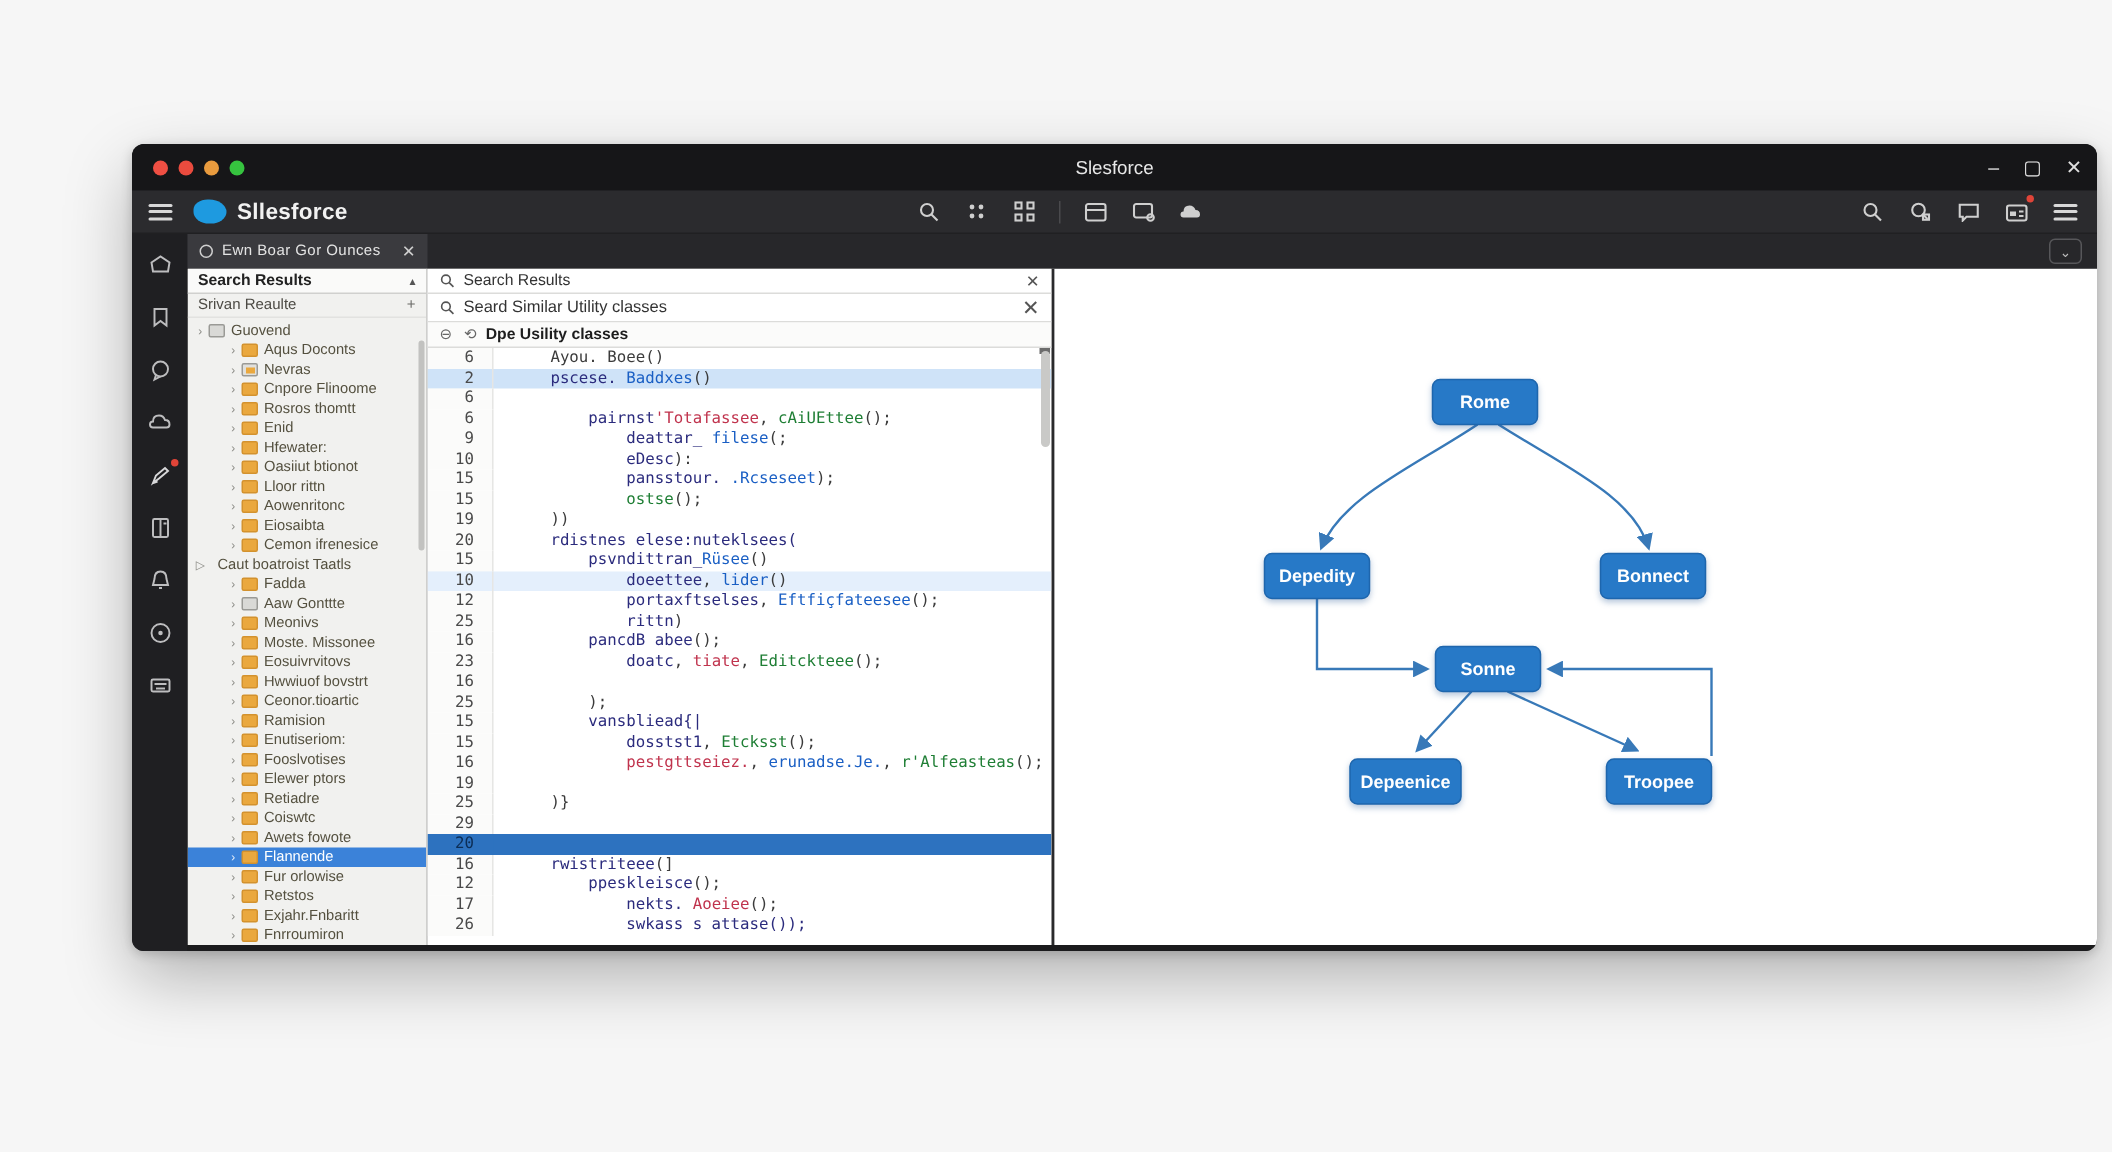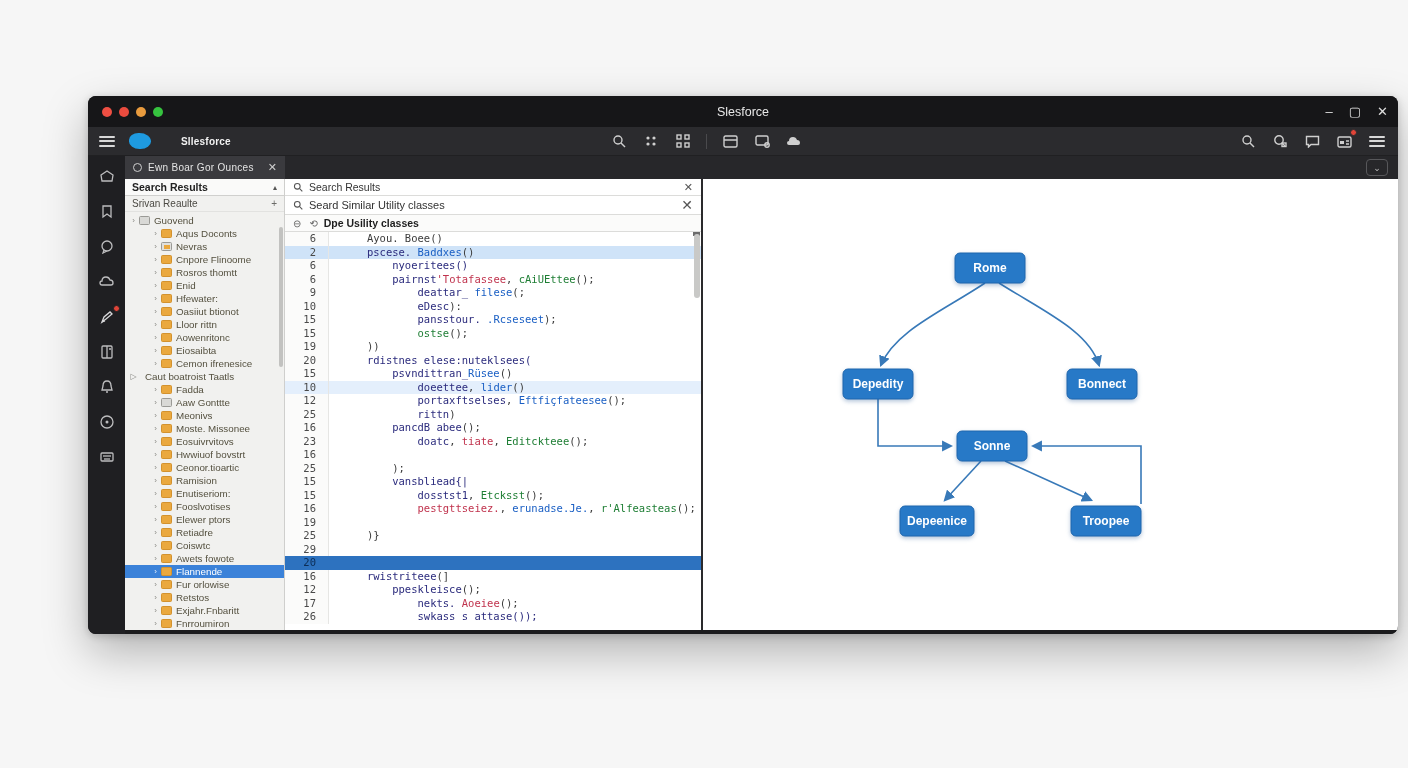--- a/index.html
+++ b/index.html
@@ -15,21 +15,21 @@
   .win-title { position:absolute; left:0; right:0; text-align:center; color:#e8e8e8; font-size:12.5px; }
   .win-ctrls { position:absolute; right:10px; top:0; height:31px; display:flex; align-items:center; gap:16px; color:#e0e0e0; font-size:13px; }
   .win-ctrls span { cursor:default; }
 
   
   .appbar { position:relative; height:29px; background:#2b2b2e; display:flex; align-items:center; border-bottom:1px solid #202022; }
   .hamburger { width:16px; height:11px; margin-left:11px; display:flex; flex-direction:column; justify-content:space-between; }
   .hamburger i { display:block; height:2px; background:#d8d8d8; border-radius:1px; }
   .brand { display:flex; align-items:center; gap:7px; margin-left:14px; }
   .brand-logo { width:22px; height:16px; background:#1e9ae0; border-radius:45% 55% 50% 50%; }
-  .brand-name { color:#f2f2f2; font-size:10px; font-weight:bold; letter-spacing:.2px;margin-left:23px; }
+  .brand-name { color:#f2f2f2; font-size:15px; font-weight:bold; letter-spacing:.2px; }
   .bar-icons { display:flex; align-items:center; gap:14px; color:#cfcfcf; }
   .bar-icons.center { position:absolute; left:522px; }
   .bar-icons.right { position:absolute; right:13px; }
   .vdiv { width:1px; height:15px; background:#4a4a4d; }
   .ibtn { position:relative; width:18px; height:18px; display:flex; align-items:center; justify-content:center; }
   .ibtn svg { stroke:#cfcfcf; fill:none; stroke-width:1.4; }
   .badge { position:absolute; top:-3px; right:-4px; width:7px; height:7px; background:#e04438; border-radius:50%; border:1px solid #2b2b2e; }
 
   
   .content { position:absolute; top:60px; left:0; right:0; bottom:0; display:flex; }
@@ -479,21 +479,21 @@
               <span>⊖</span>
               <span>⟲</span>
             </span>
             <span class="stext">Dpe Usility classes</span>
           </div>
           <div class="codebody" id="codebody">
             <div class="code-scroll-dot"></div>
             <div class="code-scroll"></div>
           <div class="cline"><span class="gut">6</span><span class="ctext">&nbsp;&nbsp;&nbsp;&nbsp;&nbsp;&nbsp;<span class="seg-d">Ayou. Boee()</span></span></div>
               <div class="cline hl-sel"><span class="gut">2</span><span class="ctext">&nbsp;&nbsp;&nbsp;&nbsp;&nbsp;&nbsp;<span class="seg-k">pscese. </span><span class="seg-b">Baddxes</span><span class="seg-d">()</span></span></div>
-              <div class="cline"><span class="gut">6</span><span class="ctext">&nbsp;&nbsp;&nbsp;&nbsp;&nbsp;&nbsp;&nbsp;&nbsp;&nbsp;&nbsp;<span class="seg-k">nyoeritees()</span></span></div>
+              <div class="cline"><span class="gut">6</span></div>
               <div class="cline"><span class="gut">6</span><span class="ctext">&nbsp;&nbsp;&nbsp;&nbsp;&nbsp;&nbsp;&nbsp;&nbsp;&nbsp;&nbsp;<span class="seg-k">pairnst</span><span class="seg-r">'Totafassee</span><span class="seg-d">, </span><span class="seg-g">cAiUEttee</span><span class="seg-d">();</span></span></div>
               <div class="cline"><span class="gut">9</span><span class="ctext">&nbsp;&nbsp;&nbsp;&nbsp;&nbsp;&nbsp;&nbsp;&nbsp;&nbsp;&nbsp;&nbsp;&nbsp;&nbsp;&nbsp;<span class="seg-k">deattar_ </span><span class="seg-b">filese</span><span class="seg-d">(;</span></span></div>
               <div class="cline"><span class="gut">10</span><span class="ctext">&nbsp;&nbsp;&nbsp;&nbsp;&nbsp;&nbsp;&nbsp;&nbsp;&nbsp;&nbsp;&nbsp;&nbsp;&nbsp;&nbsp;<span class="seg-k">eDesc</span><span class="seg-d">):</span></span></div>
               <div class="cline"><span class="gut">15</span><span class="ctext">&nbsp;&nbsp;&nbsp;&nbsp;&nbsp;&nbsp;&nbsp;&nbsp;&nbsp;&nbsp;&nbsp;&nbsp;&nbsp;&nbsp;<span class="seg-k">pansstour. </span><span class="seg-b">.Rcseseet</span><span class="seg-d">);</span></span></div>
               <div class="cline"><span class="gut">15</span><span class="ctext">&nbsp;&nbsp;&nbsp;&nbsp;&nbsp;&nbsp;&nbsp;&nbsp;&nbsp;&nbsp;&nbsp;&nbsp;&nbsp;&nbsp;<span class="seg-g">ostse</span><span class="seg-d">();</span></span></div>
               <div class="cline"><span class="gut">19</span><span class="ctext">&nbsp;&nbsp;&nbsp;&nbsp;&nbsp;&nbsp;<span class="seg-d">))</span></span></div>
               <div class="cline"><span class="gut">20</span><span class="ctext">&nbsp;&nbsp;&nbsp;&nbsp;&nbsp;&nbsp;<span class="seg-k">rdistnes elese:nuteklsees(</span></span></div>
               <div class="cline"><span class="gut">15</span><span class="ctext">&nbsp;&nbsp;&nbsp;&nbsp;&nbsp;&nbsp;&nbsp;&nbsp;&nbsp;&nbsp;<span class="seg-k">psvndittran_</span><span class="seg-b">Rüsee</span><span class="seg-d">()</span></span></div>
               <div class="cline hl-soft"><span class="gut">10</span><span class="ctext">&nbsp;&nbsp;&nbsp;&nbsp;&nbsp;&nbsp;&nbsp;&nbsp;&nbsp;&nbsp;&nbsp;&nbsp;&nbsp;&nbsp;<span class="seg-k">doeettee</span><span class="seg-d">, </span><span class="seg-b">lider</span><span class="seg-d">()</span></span></div>
               <div class="cline"><span class="gut">12</span><span class="ctext">&nbsp;&nbsp;&nbsp;&nbsp;&nbsp;&nbsp;&nbsp;&nbsp;&nbsp;&nbsp;&nbsp;&nbsp;&nbsp;&nbsp;<span class="seg-k">portaxftselses</span><span class="seg-d">, </span><span class="seg-b">Eftfiçfateesee</span><span class="seg-d">();</span></span></div>

